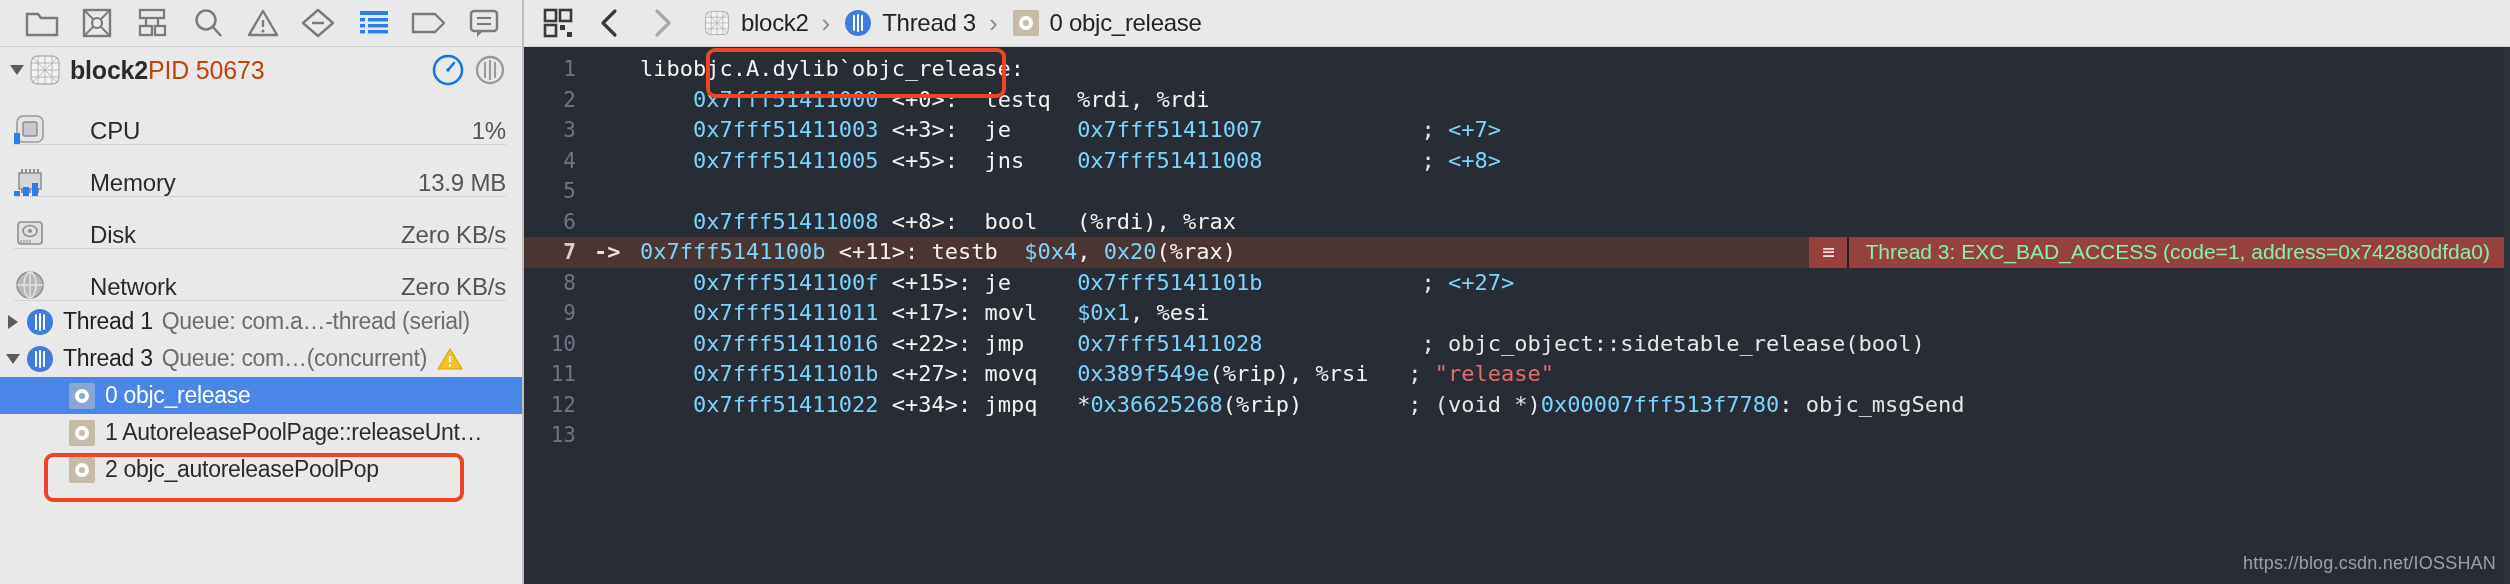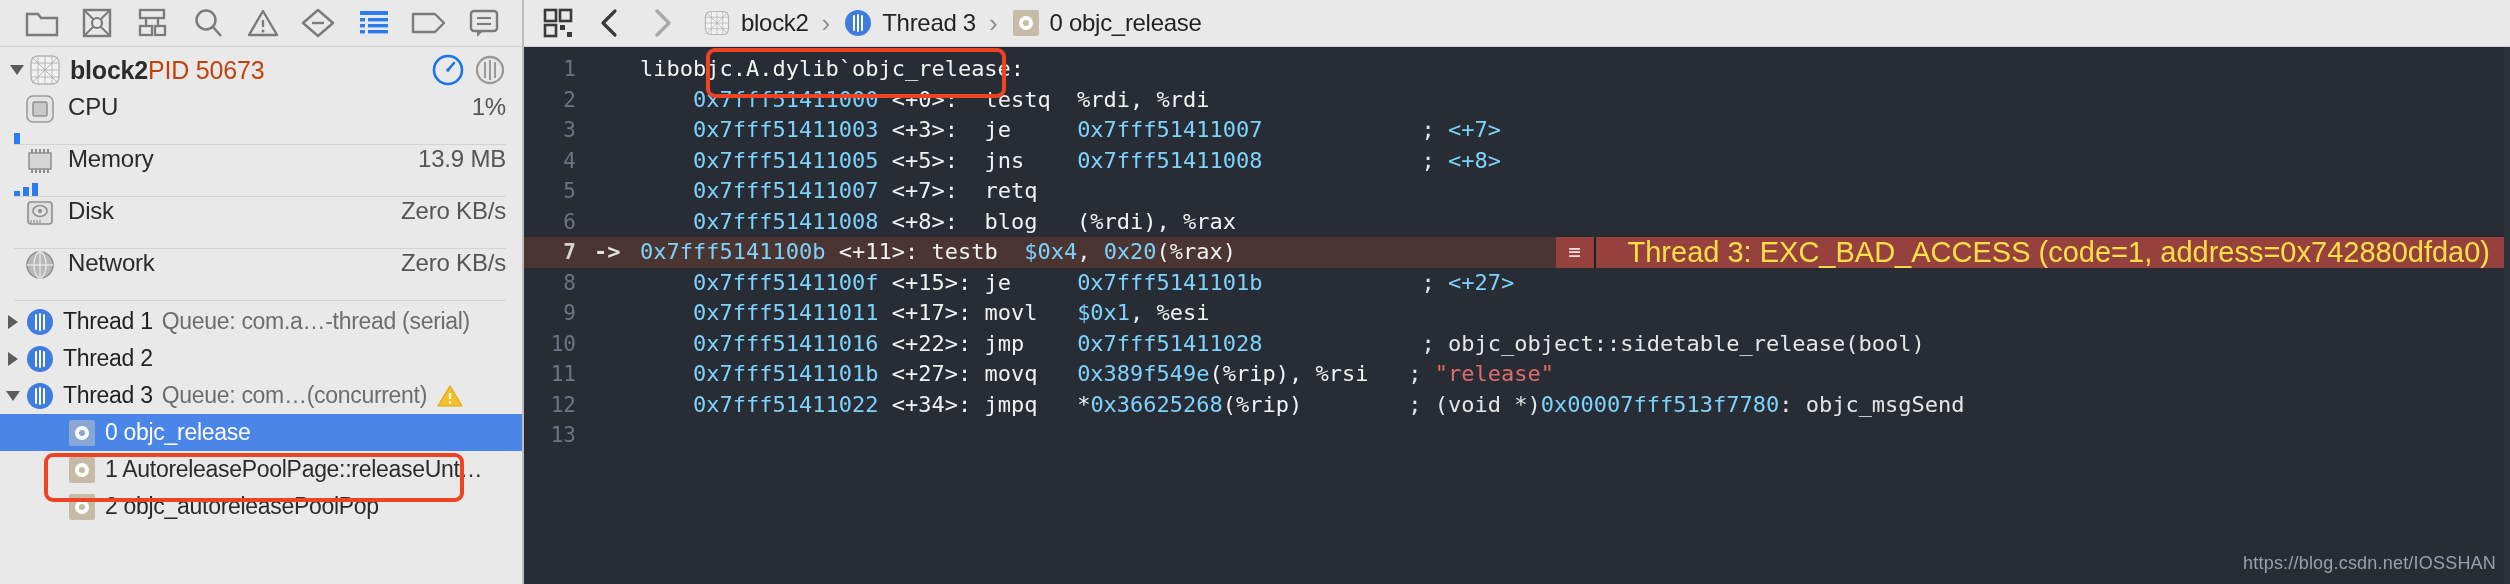--- a/index.html
+++ b/index.html
@@ -90,24 +90,25 @@
     font-size: 25px;
     color: #c2410c;
     letter-spacing: -0.2px;
   }
   .proc-spacer { flex: 1; }
   .gauge-btn { width: 36px; height: 36px; margin-left: 6px; display:flex; align-items:center; justify-content:center;}
 
   .gauge-row {
     height: 52px;
     display: flex;
-    align-items: flex-start;
-    padding: 0 16px 0 24px;
-    box-sizing: border-box;
-    position: relative;
+    align-items: flex-end;
+    padding: 0 16px 0 14px;
+    box-sizing: border-box;
+    position: relative;
+    gap: 32px;
   }
   .gauge-icon { width: 32px; height: 32px; margin-right: 12px; flex-shrink: 0;}
   .gauge-label { font-size: 24px; color: #2b2b2b; letter-spacing: -0.2px;}
   .gauge-value { margin-left: auto; font-size: 24px; color: #555; letter-spacing: -0.2px;}
   .spark-wrap {
     position: absolute;
     left: 14px; right: 16px;
     bottom: 0;
     height: 14px;
     border-bottom: 1px solid #d2d2d4;
@@ -239,24 +240,24 @@
     display: flex;
     align-items: center;
     justify-content: center;
     border-right: 2px solid #1f2127;
     color: #f0dedd;
     font-size: 21px;
   }
   .exc-msg {
     display: flex;
     align-items: center;
-    padding: 0 20px 0 32px;
-    color: #fde047;
+    padding: 0 20px 0 16px;
+    color: #86efac;
     font-family: "Liberation Sans", sans-serif;
-    font-size: 29px;
+    font-size: 21px;
     white-space: nowrap;
   }
   .watermark {
     position: absolute;
     right: 14px;
     bottom: 10px;
     font-family: "Liberation Sans", sans-serif;
     font-size: 18px;
     color: #9aa0ab;
     letter-spacing: 0.2px;
@@ -469,37 +470,20 @@
                 <line x1="10" y1="7" x2="10" y2="21"></line>
                 <line x1="14" y1="6" x2="14" y2="22"></line>
                 <line x1="18" y1="7" x2="18" y2="21"></line>
               </g>
             </svg>
         </div>
         <div class="thread-name">Thread 1</div>
         <div class="thread-queue">Queue: com.a…-thread (serial)</div>
       </div>
 
-      <div class="thread-row">
-        <div class="disclosure">
-            <div class="tri-right"></div>
-          </div>
-        <div class="thread-icon">
-          <svg width="28" height="28" viewBox="0 0 28 28">
-              <circle cx="14" cy="14" r="13" fill="#3e7ce0"></circle>
-              <g stroke="#ffffff" stroke-width="2" stroke-linecap="round">
-                <line x1="10" y1="7" x2="10" y2="21"></line>
-                <line x1="14" y1="6" x2="14" y2="22"></line>
-                <line x1="18" y1="7" x2="18" y2="21"></line>
-              </g>
-            </svg>
-        </div>
-        <div class="thread-name">Thread 2</div>
-        <div class="thread-queue"></div>
-      </div>
 
       <div class="thread-row">
         <div class="disclosure">
             <div class="tri-down"></div>
           </div>
         <div class="thread-icon">
           <svg width="28" height="28" viewBox="0 0 28 28">
               <circle cx="14" cy="14" r="13" fill="#3e7ce0"></circle>
               <g stroke="#ffffff" stroke-width="2" stroke-linecap="round">
                 <line x1="10" y1="7" x2="10" y2="21"></line>
@@ -624,22 +608,22 @@
         </div>
         <div class="crumb-txt">0 objc_release</div>
       </div>
     </div>
 
     <div class="code" id="code-area">
         <div class="cline"><span class="ln">1</span><span class="arrow"></span><span class="ctext"><span class="c-bold">libobjc.A.dylib`objc_release:</span></span></div>
         <div class="cline"><span class="ln">2</span><span class="arrow"></span><span class="ctext"><span class="c-white">    </span><span class="c-addr">0x7fff51411000</span><span class="c-white"> </span><span class="c-bold">&lt;+0&gt;</span><span class="c-bold">:  </span><span class="c-bold">testq  %rdi, %rdi</span></span></div>
         <div class="cline"><span class="ln">3</span><span class="arrow"></span><span class="ctext"><span class="c-white">    </span><span class="c-addr">0x7fff51411003</span><span class="c-white"> </span><span class="c-bold">&lt;+3&gt;</span><span class="c-bold">:  </span><span class="c-bold">je     </span><span class="c-addr">0x7fff51411007</span><span class="c-cmt">            ; </span><span class="c-addr">&lt;+7&gt;</span></span></div>
         <div class="cline"><span class="ln">4</span><span class="arrow"></span><span class="ctext"><span class="c-white">    </span><span class="c-addr">0x7fff51411005</span><span class="c-white"> </span><span class="c-bold">&lt;+5&gt;</span><span class="c-bold">:  </span><span class="c-bold">jns    </span><span class="c-addr">0x7fff51411008</span><span class="c-cmt">            ; </span><span class="c-addr">&lt;+8&gt;</span></span></div>
-        <div class="cline"><span class="ln">5</span><span class="arrow"></span><span class="ctext"><span class="c-white">    </span><span class="c-addr">0x7fff51411007</span><span class="c-white"> </span><span class="c-bold">&lt;+7&gt;</span><span class="c-bold">:  </span><span class="c-bold">retq</span></span></div>
-        <div class="cline"><span class="ln">6</span><span class="arrow"></span><span class="ctext"><span class="c-white">    </span><span class="c-addr">0x7fff51411008</span><span class="c-white"> </span><span class="c-bold">&lt;+8&gt;</span><span class="c-bold">:  </span><span class="c-bold">blog   (%rdi), %rax</span></span></div>
+        <div class="cline"><span class="ln">5</span><span class="arrow"></span></div>
+        <div class="cline"><span class="ln">6</span><span class="arrow"></span><span class="ctext"><span class="c-white">    </span><span class="c-addr">0x7fff51411008</span><span class="c-white"> </span><span class="c-bold">&lt;+8&gt;</span><span class="c-bold">:  </span><span class="c-bold">bool   (%rdi), %rax</span></span></div>
         <div class="cline err"><span class="ln">7</span><span class="arrow">-&gt;</span><span class="ctext"><span class="c-addr">0x7fff5141100b</span><span class="c-white"> </span><span class="c-bold">&lt;+11&gt;</span><span class="c-bold">: </span><span class="c-bold">testb  </span><span class="c-addr">$0x4</span><span class="c-bold">, </span><span class="c-addr">0x20</span><span class="c-bold">(%rax)</span></span><div class="exc-banner"><div class="exc-grip">≡</div><div class="exc-msg">Thread 3: EXC_BAD_ACCESS (code=1, address=0x742880dfda0)</div></div></div>
         <div class="cline"><span class="ln">8</span><span class="arrow"></span><span class="ctext"><span class="c-white">    </span><span class="c-addr">0x7fff5141100f</span><span class="c-white"> </span><span class="c-bold">&lt;+15&gt;</span><span class="c-bold">: </span><span class="c-bold">je     </span><span class="c-addr">0x7fff5141101b</span><span class="c-cmt">            ; </span><span class="c-addr">&lt;+27&gt;</span></span></div>
         <div class="cline"><span class="ln">9</span><span class="arrow"></span><span class="ctext"><span class="c-white">    </span><span class="c-addr">0x7fff51411011</span><span class="c-white"> </span><span class="c-bold">&lt;+17&gt;</span><span class="c-bold">: </span><span class="c-bold">movl   </span><span class="c-addr">$0x1</span><span class="c-bold">, %esi</span></span></div>
         <div class="cline"><span class="ln">10</span><span class="arrow"></span><span class="ctext"><span class="c-white">    </span><span class="c-addr">0x7fff51411016</span><span class="c-white"> </span><span class="c-bold">&lt;+22&gt;</span><span class="c-bold">: </span><span class="c-bold">jmp    </span><span class="c-addr">0x7fff51411028</span><span class="c-cmt">            ; </span><span class="c-cmt">objc_object::sidetable_release(bool)</span></span></div>
         <div class="cline"><span class="ln">11</span><span class="arrow"></span><span class="ctext"><span class="c-white">    </span><span class="c-addr">0x7fff5141101b</span><span class="c-white"> </span><span class="c-bold">&lt;+27&gt;</span><span class="c-bold">: </span><span class="c-bold">movq   </span><span class="c-addr">0x389f549e</span><span class="c-bold">(%rip), %rsi</span><span class="c-cmt">   ; </span><span class="c-str">"release"</span></span></div>
         <div class="cline"><span class="ln">12</span><span class="arrow"></span><span class="ctext"><span class="c-white">    </span><span class="c-addr">0x7fff51411022</span><span class="c-white"> </span><span class="c-bold">&lt;+34&gt;</span><span class="c-bold">: </span><span class="c-bold">jmpq   </span><span class="c-bold">*</span><span class="c-addr">0x36625268</span><span class="c-bold">(%rip)</span><span class="c-cmt">        ; (void *)</span><span class="c-addr">0x00007fff513f7780</span><span class="c-cmt">: objc_msgSend</span></span></div>
         <div class="cline"><span class="ln">13</span><span class="arrow"></span><span class="ctext"></span></div>
       </div>
 
     <div class="scroll-rail"></div>

